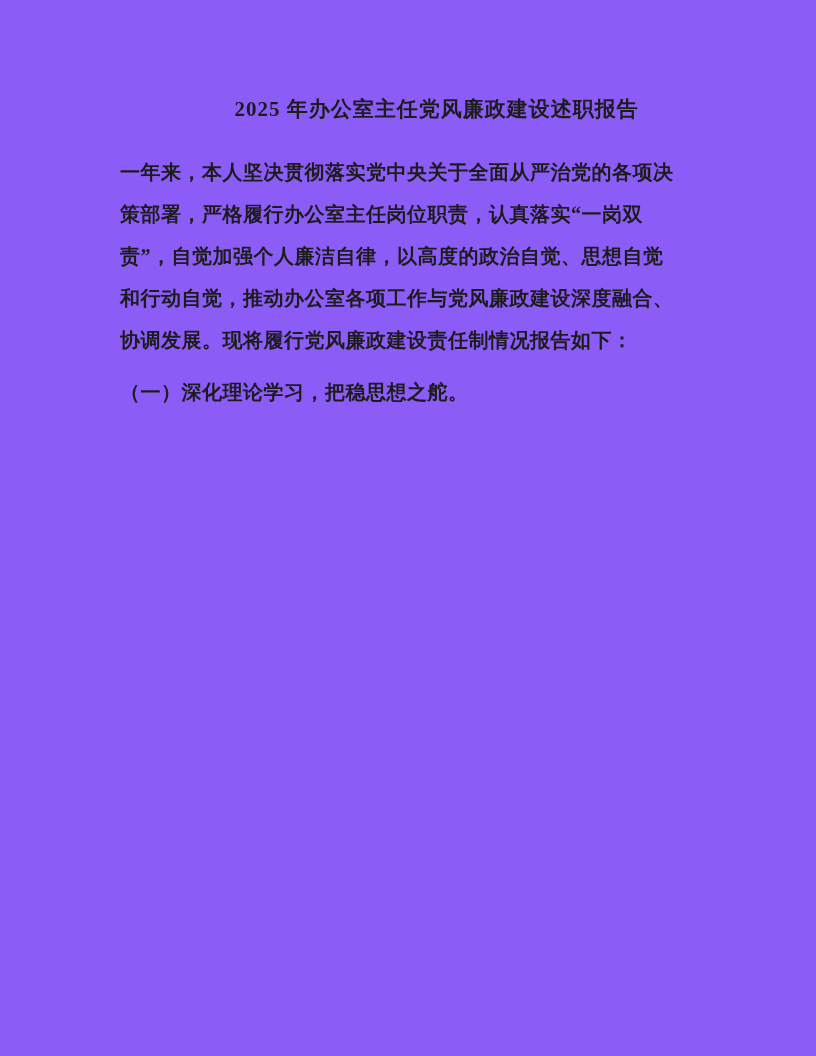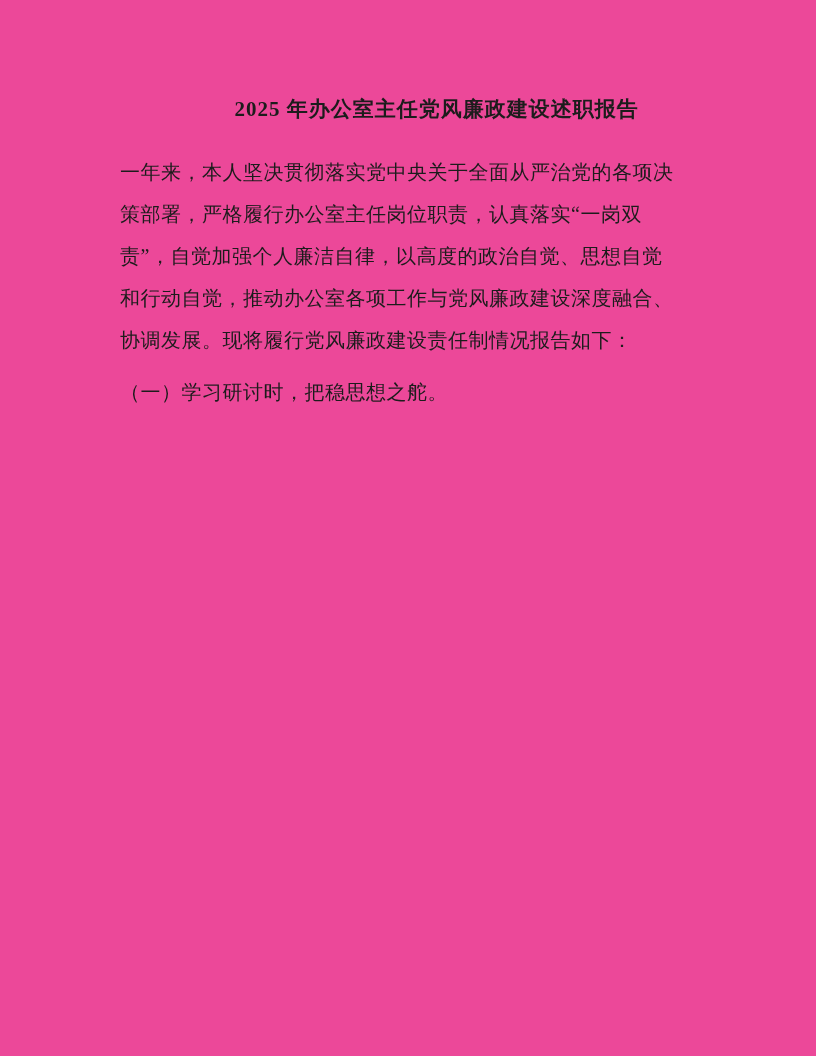--- a/index.html
+++ b/index.html
@@ -6,54 +6,54 @@
     margin: 0;
     padding: 0;
     background: #ffffff;
   }
   .page {
     position: relative;
     box-sizing: border-box;
     width: 816px;
     height: 1056px;
     margin: 0;
-    background: #ec4899;
+    background: #8b5cf6;
     color: #1c1c1c;
     font-family: "Liberation Serif", "DejaVu Serif", serif;
     padding: 88px 63px 0 120px;
     overflow: hidden;
   }
   .doc-title {
     margin: 0 0 21px 0;
     font-size: 21px;
     font-weight: 700;
     line-height: 42px;
     text-align: center;
     letter-spacing: 1px;
     white-space: pre-line;
   }
   .para {
     margin: 0 0 10px 0;
     font-size: 20px;
-    font-weight: 400;
+    font-weight: 700;
     line-height: 42px;
     letter-spacing: 0.5px;
     text-align: left;
     white-space: pre-line;
   }
 </style>
 </head>
 <body>
 
 <div class="page">
   <h1 class="doc-title">2025 年办公室主任党风廉政建设述职报告</h1>
 
   <p class="para">一年来，本人坚决贯彻落实党中央关于全面从严治党的各项决
 策部署，严格履行办公室主任岗位职责，认真落实“一岗双
 责”，自觉加强个人廉洁自律，以高度的政治自觉、思想自觉
 和行动自觉，推动办公室各项工作与党风廉政建设深度融合、
 协调发展。现将履行党风廉政建设责任制情况报告如下：</p>
 
 
 
-  <p class="para">（一）学习研讨时，把稳思想之舵。</p>
+  <p class="para">（一）深化理论学习，把稳思想之舵。</p>
 
 </div>
 
 </body></html>

